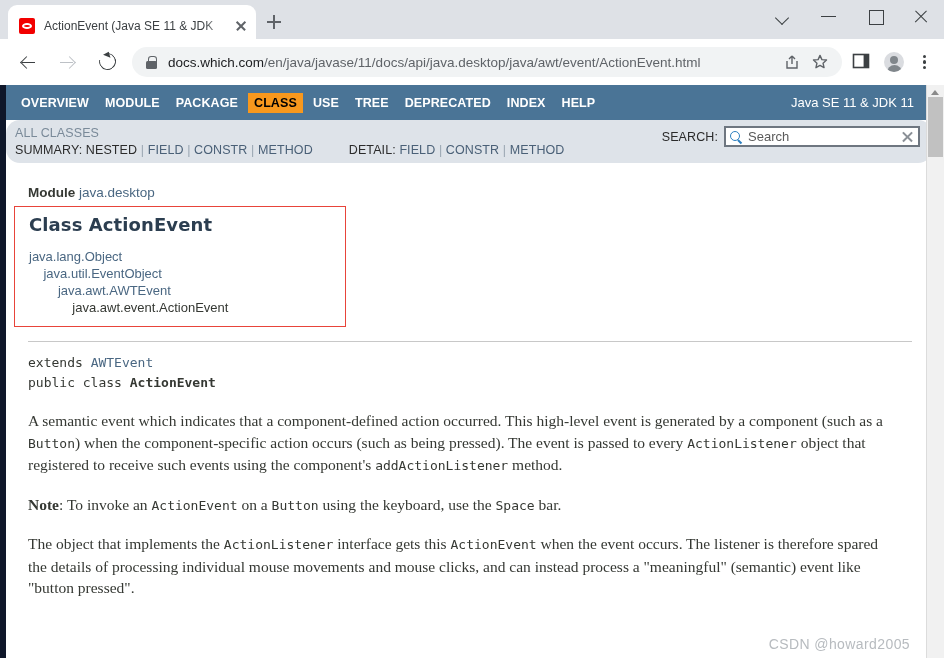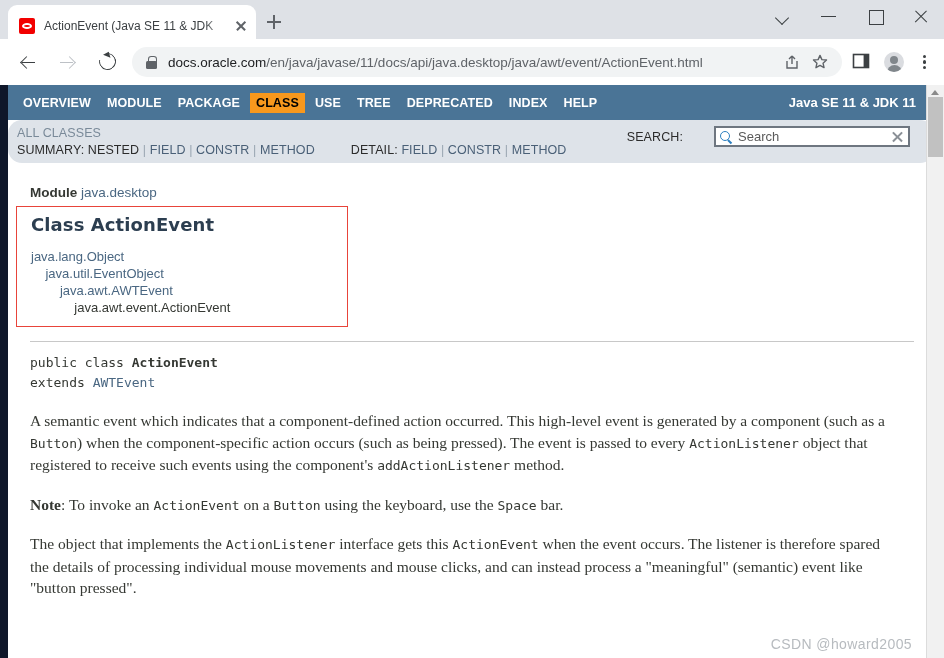--- a/index.html
+++ b/index.html
@@ -239,21 +239,21 @@
   }
   .menu-ico i:nth-child(1) { top: 9px; }
   .menu-ico i:nth-child(2) { top: 14.4px; }
   .menu-ico i:nth-child(3) { top: 19.8px; }
 
   
   .viewport {
     position: absolute; left: 0; top: 85px;
     width: 944px; height: 573px;
     background: #ffffff;
-    border-left: 8px solid #0f172a;
+    border-left: 6px solid #0f172a;
     overflow: hidden;
   }
   .page {
     position: absolute; left: 0; top: 0;
     width: 926px; height: 573px;
     background: #ffffff;
     overflow: hidden;
   }
 
   .topnav {
@@ -271,21 +271,21 @@
     margin-right: 4px;
     letter-spacing: 0.1px;
     white-space: nowrap;
   }
   .topnav a.active {
     background: #f8981d;
     color: #000000;
   }
   .topnav .spacer { flex: 1 1 auto; }
   .topnav .product {
-    font-size: 13px; font-weight: bold;
+    font-size: 13px; font-weight: normal;
     color: #ffffff;
     margin-right: 18px;
     white-space: nowrap;
   }
 
   .subnav {
     background: #dee3e9;
     padding: 4px 0 5px 9px;
     position: relative;
     border-radius: 14px;
@@ -302,22 +302,22 @@
     letter-spacing: 0.1px;
     white-space: nowrap;
     padding-bottom: 1px;
   }
   .sumdet .lbl { color: #2b2b2b; }
   .sumdet .cur { color: #2b2b2b; }
   .sumdet .sep { color: #9aa6b2; }
   .sumdet .gap { display: inline-block; width: 36px; }
 
   .searchbox-wrap {
-    position: absolute; right: 24px; top: 6px;
-    display: flex; align-items: center; gap: 25px;
+    position: absolute; right: 12px; top: 6px;
+    display: flex; align-items: center;
   }
   .searchlabel {
     font-size: 12.5px; color: #2b2b2b;
     margin-right: 6px; letter-spacing: 0.1px;
   }
   .searchinput {
     width: 196px; height: 21px;
     background: #ffffff;
     border: 2px solid #6e7680;
     display: flex; align-items: center;
@@ -492,21 +492,21 @@
       </div>
     <div class="nav-btn">
         <span class="arrow-right"></span>
       </div>
     <div class="nav-btn">
         <span class="reload-ico"></span>
       </div>
 
     <div class="omnibox">
       <span class="lock-ico"></span>
-      <span class="url"><b>docs.oracle.com</b><span>/en/java/javase/11/docs/api/java.desktop/java/awt/event/ActionEvent.html</span></span>
+      <span class="url"><b>docs.which.com</b><span>/en/java/javase/11/docs/api/java.desktop/java/awt/event/ActionEvent.html</span></span>
       <span class="ob-icon share-ico">
         <svg width="18" height="18" viewBox="0 0 18 18">
             <path d="M4 8v7h10V8" fill="none" stroke="#5f6368" stroke-width="1.4"></path>
             <path d="M9 11V3M9 3 6 6M9 3l3 3" fill="none" stroke="#5f6368" stroke-width="1.4"></path>
           </svg>
       </span>
       <span class="ob-icon star-ico">
         <svg width="18" height="18" viewBox="0 0 18 18">
             <path d="M9 2.4l1.9 4.2 4.6.45-3.45 3.1.99 4.5L9 12.4l-4.04 2.25.99-4.5L2.5 7.05l4.6-.45z" fill="none" stroke="#5f6368" stroke-width="1.4" stroke-linejoin="round"></path>
           </svg>
@@ -570,22 +570,22 @@
           <div class="inherit"><span>java.lang.Object</span>
 <span>    java.util.EventObject</span>
 <span>        java.awt.AWTEvent</span>
 <span class="last">            java.awt.event.ActionEvent</span></div>
         </div>
 
 
         <hr class="sep">
 
         <div class="sig">
+          <div><span>extends </span><span class="lnk">AWTEvent</span></div>
           <div><span>public class </span><b>ActionEvent</b></div>
-          <div><span>extends </span><span class="lnk">AWTEvent</span></div>
         </div>
 
         <p class="para"><span>A semantic event which indicates that a component-defined action occurred. This high-level event is generated by a component (such as a </span><code class="mono">Button</code><span>) when the component-specific action occurs (such as being pressed). The event is passed to every </span><code class="mono">ActionListener</code><span> object that registered to receive such events using the component's </span><code class="mono">addActionListener</code><span> method.</span></p>
 
         <p class="para"><b>Note</b><span>: To invoke an </span><code class="mono">ActionEvent</code><span> on a </span><code class="mono">Button</code><span> using the keyboard, use the </span><code class="mono">Space</code><span> bar.</span></p>
 
         <p class="para"><span>The object that implements the </span><code class="mono">ActionListener</code><span> interface gets this </span><code class="mono">ActionEvent</code><span> when the event occurs. The listener is therefore spared the details of processing individual mouse movements and mouse clicks, and can instead process a "meaningful" (semantic) event like "button pressed".</span></p>
       </div>
 
       <div class="watermark">CSDN @howard2005</div>

